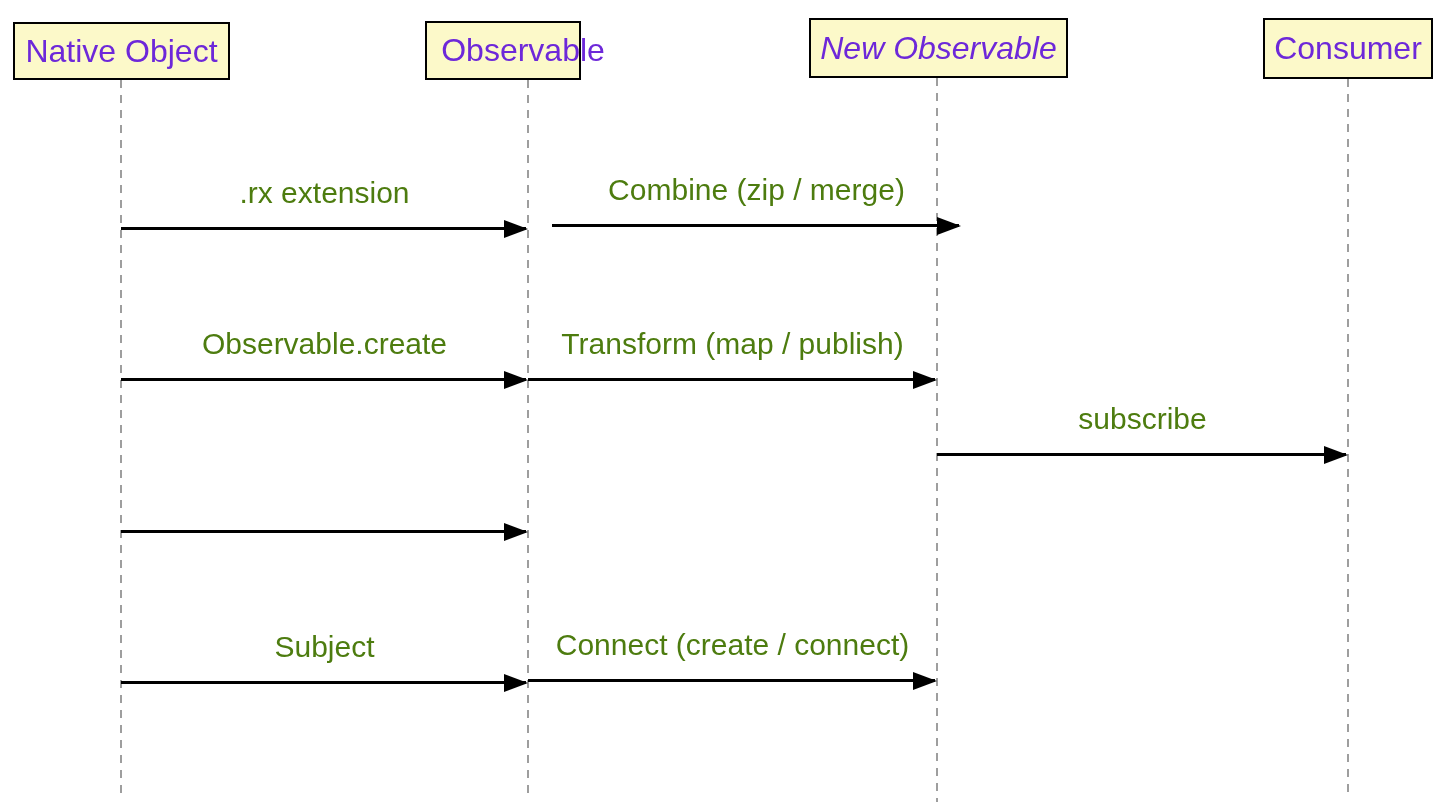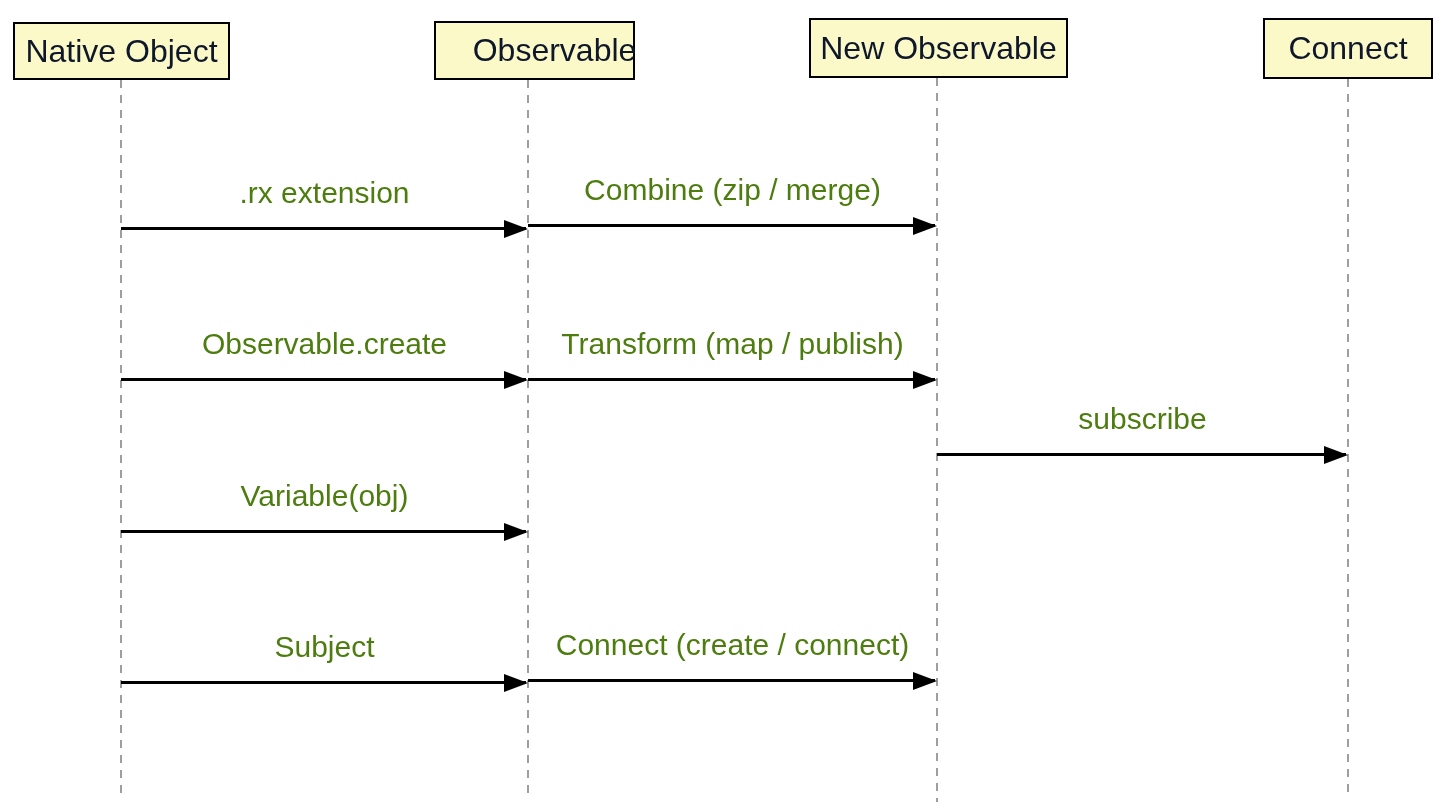--- a/index.html
+++ b/index.html
@@ -18,21 +18,21 @@
   
   .actor {
     position: absolute;
     box-sizing: border-box;
     background: #FCF9C9;
     border: 2px solid #000000;
     display: flex;
     align-items: center;
     justify-content: center;
     font-size: 32px;
-    color: #0f172a;
+    color: #6d28d9;
     white-space: nowrap;
   }
   
   .lifeline {
     position: absolute;
     width: 2px;
     background: repeating-linear-gradient(
       to bottom,
       #9e9e9e 0px, #9e9e9e 8px,
       transparent 8px, transparent 15px
@@ -79,37 +79,37 @@
 <div class="canvas">
 
   <div class="lifeline" style="left:120px; top:80px; height:720px;"></div>
   <div class="lifeline" style="left:527px; top:80px; height:720px;"></div>
   <div class="lifeline" style="left:936px; top:78px; height:724px;"></div>
   <div class="lifeline" style="left:1347px; top:79px; height:716px;"></div>
 
   <div class="actor" style="left:13px; top:22px; width:217px; height:58px;">
     <span>Native Object</span>
   </div>
-  <div class="actor" style="left:434px; top:21px; width:201px; height:59px;padding-left:40px;">
+  <div class="actor" style="left:425px; top:21px; width:156px; height:59px;padding-left:40px;">
     <span>Observable</span>
   </div>
-  <div class="actor" style="left:809px; top:18px; width:259px; height:60px;">
+  <div class="actor" style="left:809px; top:18px; width:259px; height:60px;font-style:italic;">
     <span>New Observable</span>
   </div>
   <div class="actor" style="left:1263px; top:18px; width:170px; height:61px;">
-    <span>Connect</span>
+    <span>Consumer</span>
   </div>
 
   <div class="message" style="left:121px; top:170px; width:407px;">
     <div class="msg-label">.rx extension</div>
     <div class="msg-line">
         <span class="arrowhead"></span>
       </div>
   </div>
-  <div class="message" style="left:528px; top:167px; width:409px;text-decoration:underline;">
+  <div class="message" style="left:552px; top:167px; width:409px;text-decoration:underline;">
     <div class="msg-label">Combine (zip / merge)</div>
     <div class="msg-line">
         <span class="arrowhead"></span>
       </div>
   </div>
 
   <div class="message" style="left:121px; top:321px; width:407px;">
     <div class="msg-label">Observable.create</div>
     <div class="msg-line">
         <span class="arrowhead"></span>
@@ -123,21 +123,20 @@
   </div>
 
   <div class="message" style="left:937px; top:396px; width:411px;">
     <div class="msg-label">subscribe</div>
     <div class="msg-line">
         <span class="arrowhead"></span>
       </div>
   </div>
 
   <div class="message" style="left:121px; top:473px; width:407px;">
-    <div class="msg-label">Variable(obj)</div>
     <div class="msg-line">
         <span class="arrowhead"></span>
       </div>
   </div>
 
   <div class="message" style="left:121px; top:624px; width:407px;">
     <div class="msg-label">Subject</div>
     <div class="msg-line">
         <span class="arrowhead"></span>
       </div>

